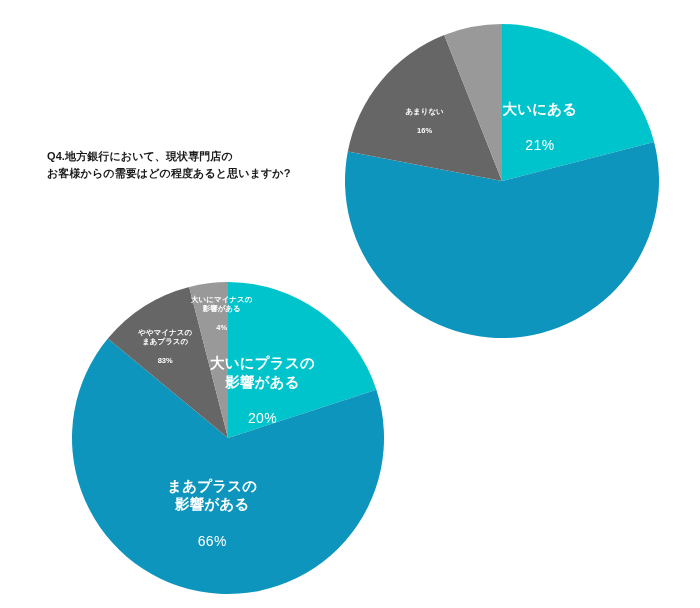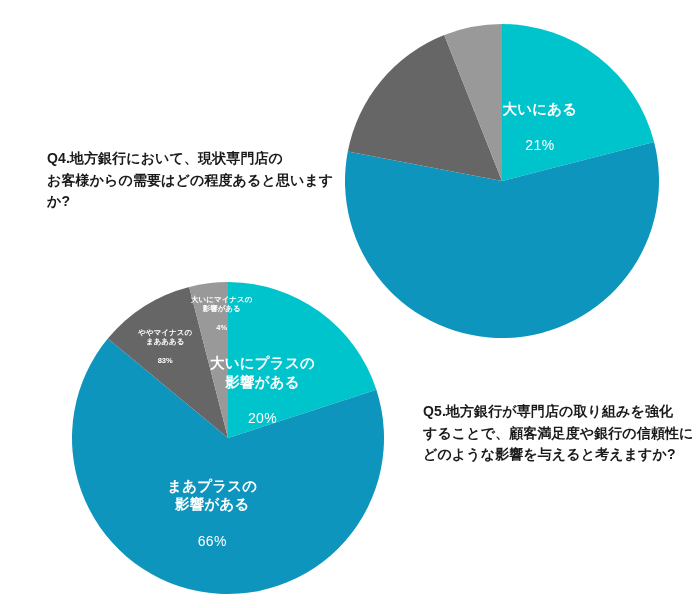--- a/index.html
+++ b/index.html
@@ -15,21 +15,21 @@
     width: 700px;
     height: 608px;
     background: #ffffff;
   }
 
   
   .question {
     position: absolute;
     color: #1a1a1a;
     font-weight: bold;
-    font-size: 14px;
+    font-size: 11px;
     line-height: 1.55;
     letter-spacing: 0.1px;
     white-space: pre-line;
   }
   #q4-text { left: 47px;  top: 148px; width: 290px; }
   #q5-text { left: 423px; top: 401px; width: 272px; }
 
   
   .pie-wrap { position: absolute; }
   #pie-q4 { left: 344px; top: 23px;  width: 316px; height: 316px; }
@@ -71,20 +71,24 @@
           <path d="M 158 158 L 100.20444522850546 12.025091715544562 A 157 157 0 0 1 157.99999999999997 1 Z" fill="#999999" stroke="none" shape-rendering="geometricPrecision"></path>
         </g>
     </svg>
 
     <div class="slice-label big" style="left:62%; top:33%;">
       <span class="lbl-name">大いにある</span>
       <span class="lbl-pct">21%</span>
     </div>
 
 
+    <div class="slice-label small" style="left:25.5%; top:31%;">
+      <span class="lbl-name">あまりない</span>
+      <span class="lbl-pct">16%</span>
+    </div>
 
   </div>
 
   <div class="pie-wrap" id="pie-q5">
     <svg class="pie-svg" viewBox="0 0 316 316">
       <g id="q5-slices">
           <path d="M 158 158 L 158 1 A 157 157 0 0 1 307.3158730583391 109.48433188313325 Z" fill="#00c4cc" stroke="none" shape-rendering="geometricPrecision"></path>
           <path d="M 158 158 L 307.3158730583391 109.48433188313325 A 157 157 0 1 1 37.029420884201116 57.924433609455676 Z" fill="#0d95bd" stroke="none" shape-rendering="geometricPrecision"></path>
           <path d="M 158 158 L 37.029420884201116 57.924433609455676 A 157 157 0 0 1 118.95568771511785 5.932443702804903 Z" fill="#666666" stroke="none" shape-rendering="geometricPrecision"></path>
           <path d="M 158 158 L 118.95568771511785 5.932443702804903 A 157 157 0 0 1 157.99999999999997 1 Z" fill="#999999" stroke="none" shape-rendering="geometricPrecision"></path>
@@ -98,28 +102,25 @@
     </div>
 
     <div class="slice-label big" style="left:45%; top:74%;">
       <span class="lbl-name">まあプラスの
 影響がある</span>
       <span class="lbl-pct">66%</span>
     </div>
 
     <div class="slice-label small" style="left:30%; top:21%;">
       <span class="lbl-name">ややマイナスの
-まああある</span>
+まあプラスの</span>
       <span class="lbl-pct">83%</span>
     </div>
 
     <div class="slice-label small" style="left:48%; top:10.5%;">
       <span class="lbl-name">大いにマイナスの
 影響がある</span>
       <span class="lbl-pct">4%</span>
     </div>
   </div>
 
-  <div class="question" id="q5-text">Q5.地方銀行が専門店の取り組みを強化
-することで、顧客満足度や銀行の信頼性に
-どのような影響を与えると考えますか?</div>
 
 </div>
 
 </body></html>

